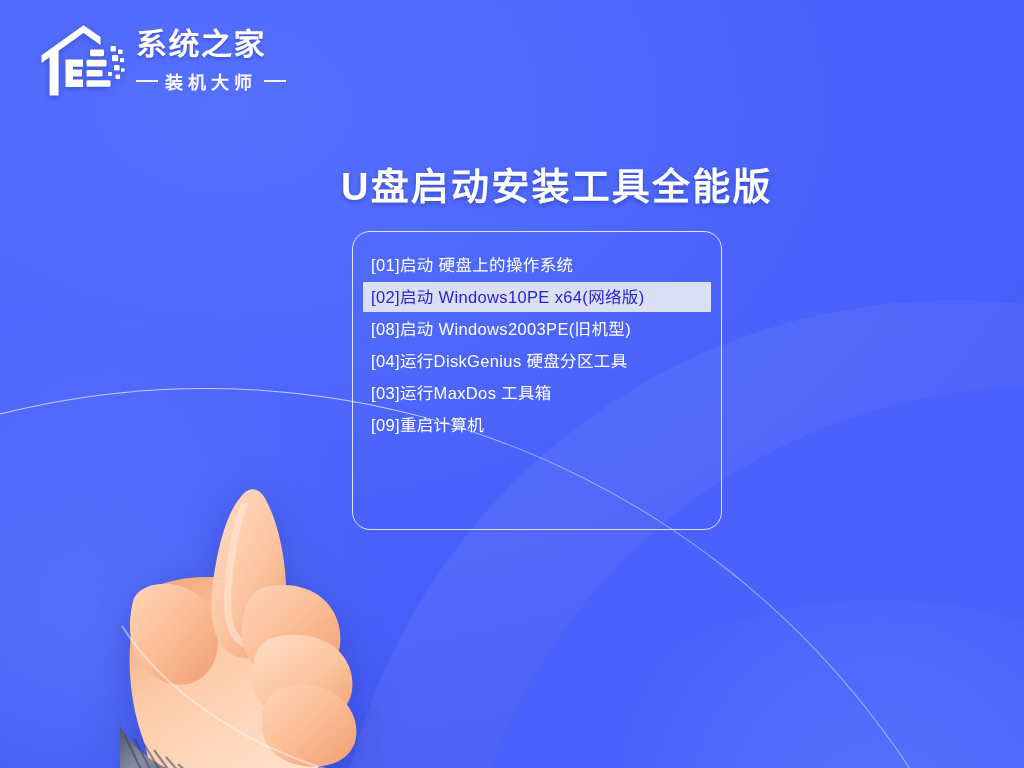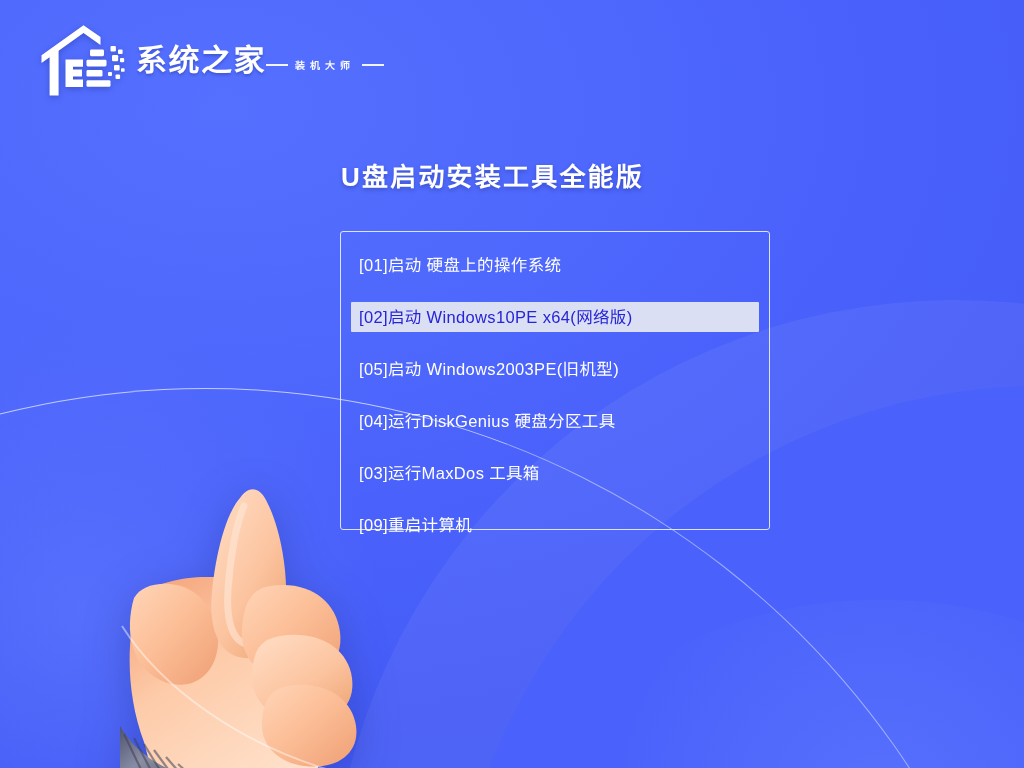--- a/index.html
+++ b/index.html
@@ -94,21 +94,21 @@
   }
   .logo-mark {
     width: 92px;
     height: 76px;
     flex: 0 0 auto;
     filter: drop-shadow(0 2px 3px rgba(20,34,120,0.35));
   }
   .logo-text {
     margin-left: 6px;
     display: flex;
-    flex-direction: row;
+    flex-direction: column;
     justify-content: flex-end;
   }
   .logo-title {
     color: #ffffff;
     font-size: 31px;
     font-weight: 700;
     letter-spacing: 1.5px;
     line-height: 1.08;
     text-shadow: 0 2px 3px rgba(20,34,120,0.32);
     white-space: nowrap;
@@ -122,69 +122,69 @@
   }
   .logo-sub .dash {
     display: block;
     width: 22px;
     height: 2px;
     background: #ffffff;
     opacity: .92;
   }
   .logo-sub-text {
     color: #ffffff;
-    font-size: 10px;
+    font-size: 18px;
     font-weight: 700;
     letter-spacing: 5px;
     opacity: .96;
   }
 
   
   .headline {
     position: absolute;
     left: 341px;
     top: 156px;
     color: #ffffff;
-    font-size: 26px;
+    font-size: 38px;
     font-weight: 700;
     letter-spacing: 2.2px;
     text-shadow: 0 2px 4px rgba(18,32,110,0.35);
     white-space: nowrap;
   }
 
   
   .menu-box {
     position: absolute;
-    left: 340px;
+    left: 352px;
     top: 231px;
-    width: 430px;
+    width: 370px;
     height: 299px;
     box-sizing: border-box;
     border: 1.6px solid rgba(232,238,255,0.92);
-    border-radius: 3px;
+    border-radius: 18px;
     padding: 18px 0 0 0;
   }
   .menu-list {
     display: flex;
     flex-direction: column;
   }
   .menu-item {
     height: 30px;
     line-height: 30px;
     margin: 0 10px 0 10px;
     padding: 0 6px 0 8px;
     color: #ffffff;
     font-size: 16.5px;
     font-weight: 400;
     letter-spacing: .35px;
     white-space: nowrap;
     border-radius: 1px;
     cursor: default;
   }
-  .menu-item + .menu-item { margin-top: 22px; }
+  .menu-item + .menu-item { margin-top: 2px; }
   .menu-item.selected {
     background: #dbdff3;
     color: #2524d8;
   }
 
   
   .hand {
     position: absolute;
     left: 120px;
     top: 480px;
@@ -240,21 +240,21 @@
       </div>
     </div>
   </div>
 
   <div class="headline">U盘启动安装工具全能版</div>
 
   <div class="menu-box">
     <div class="menu-list">
       <div class="menu-item">[01]启动 硬盘上的操作系统</div>
       <div class="menu-item selected">[02]启动 Windows10PE x64(网络版)</div>
-      <div class="menu-item">[05]启动 Windows2003PE(旧机型)</div>
+      <div class="menu-item">[08]启动 Windows2003PE(旧机型)</div>
       <div class="menu-item">[04]运行DiskGenius 硬盘分区工具</div>
       <div class="menu-item">[03]运行MaxDos 工具箱</div>
       <div class="menu-item">[09]重启计算机</div>
     </div>
   </div>
 
   <svg class="hand" viewBox="0 0 300 300" aria-hidden="true">
     <defs>
       <linearGradient id="skinA" x1="0" y1="0" x2="1" y2="1">
         <stop offset="0%" stop-color="#ffd5b8"></stop>

